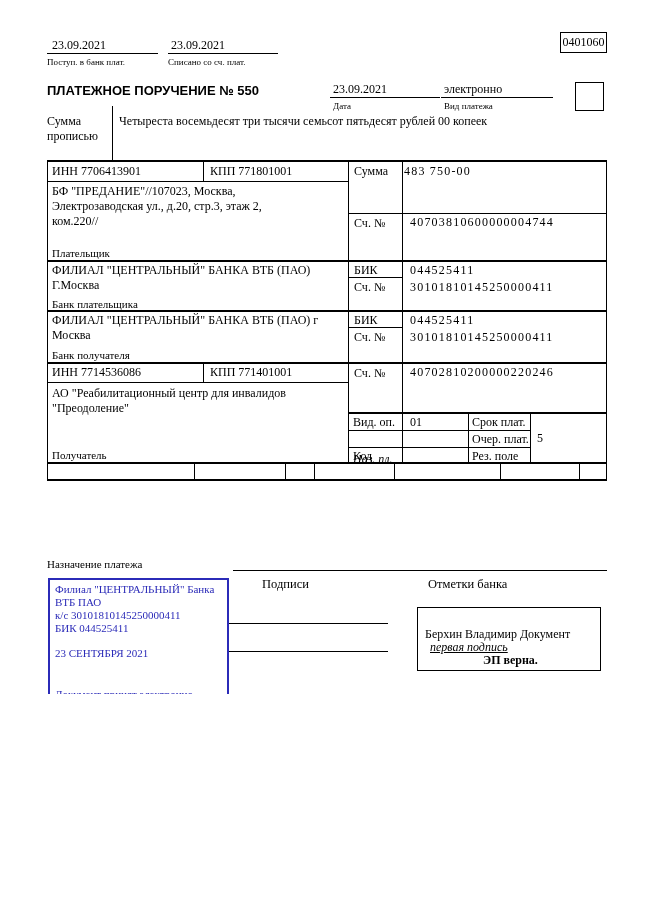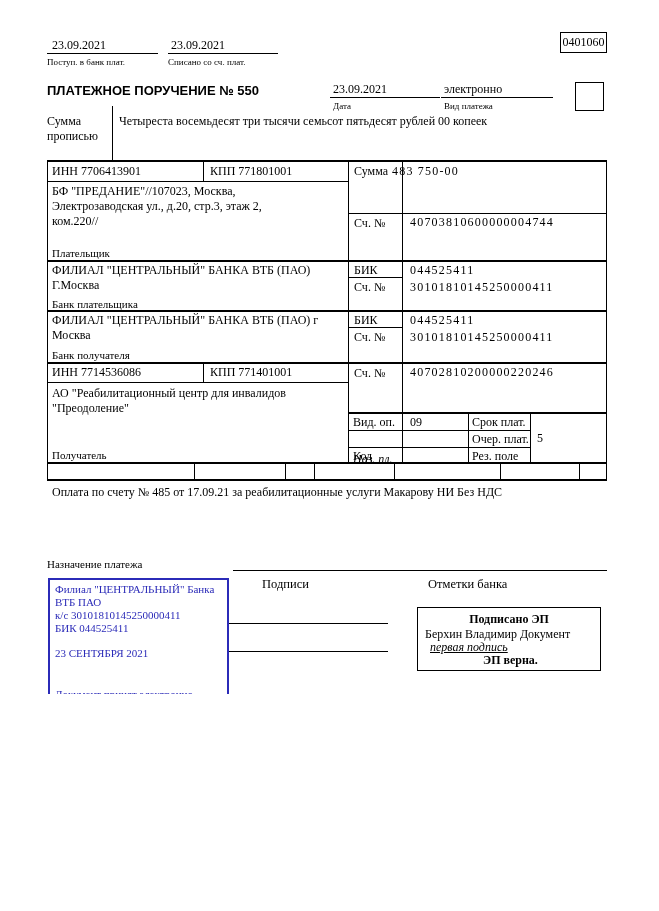--- a/index.html
+++ b/index.html
@@ -78,21 +78,21 @@
   <div class="vl" style="left:194px;top:463px;height:17px;"></div>
   <div class="vl" style="left:285px;top:463px;height:17px;"></div>
   <div class="vl" style="left:314px;top:463px;height:17px;"></div>
   <div class="vl" style="left:394px;top:463px;height:17px;"></div>
   <div class="vl" style="left:500px;top:463px;height:17px;"></div>
   <div class="vl" style="left:579px;top:463px;height:17px;"></div>
 
   <div class="t" style="left:52px;top:164px;">ИНН 7706413901</div>
   <div class="t" style="left:210px;top:164px;">КПП 771801001</div>
   <div class="t" style="left:354px;top:164px;">Сумма</div>
-  <div class="t num" style="left:392px;top:164px;text-align:right;">483 750-00</div>
+  <div class="t num" style="left:404px;top:164px;text-align:right;">483 750-00</div>
   <div class="wrap" style="left:52px;top:184px;width:254px;">БФ "ПРЕДАНИЕ"//107023, Москва, Электрозаводская ул., д.20, стр.3, этаж 2, ком.220//</div>
   <div class="t lab" style="left:52px;top:246px;">Плательщик</div>
   <div class="t" style="left:354px;top:216px;">Сч. №</div>
   <div class="t num" style="left:410px;top:215px;">40703810600000004744</div>
 
   <div class="wrap" style="left:52px;top:263px;width:294px;">ФИЛИАЛ "ЦЕНТРАЛЬНЫЙ" БАНКА ВТБ (ПАО) Г.Москва</div>
   <div class="t lab" style="left:52px;top:297px;">Банк плательщика</div>
   <div class="t" style="left:354px;top:263px;">БИК</div>
   <div class="t num" style="left:410px;top:263px;">044525411</div>
   <div class="t" style="left:354px;top:280px;">Сч. №</div>
@@ -106,43 +106,41 @@
   <div class="t num" style="left:410px;top:330px;">30101810145250000411</div>
 
   <div class="t" style="left:52px;top:365px;">ИНН 7714536086</div>
   <div class="t" style="left:210px;top:365px;">КПП 771401001</div>
   <div class="t" style="left:354px;top:366px;">Сч. №</div>
   <div class="t num" style="left:410px;top:365px;">40702810200000220246</div>
   <div class="wrap" style="left:52px;top:386px;width:290px;">АО "Реабилитационный центр для инвалидов "Преодоление"</div>
   <div class="t lab" style="left:52px;top:448px;">Получатель</div>
 
   <div class="t eplab" style="left:353px;top:415px;">Вид. оп.</div>
-  <div class="t" style="left:410px;top:415px;">09</div>
+  <div class="t" style="left:410px;top:415px;">01</div>
   <div class="t eplab" style="left:472px;top:415px;">Срок плат.</div>
   <div class="t" style="left:537px;top:415px;"></div>
   <div class="t eplab" style="left:353px;top:452px;font-style:italic;">Наз. пл.</div>
   <div class="t" style="left:410px;top:432px;"></div>
   <div class="t eplab" style="left:472px;top:432px;">Очер. плат.</div>
   <div class="t" style="left:537px;top:431px;">5</div>
   <div class="t eplab" style="left:353px;top:449px;">Код</div>
   <div class="t" style="left:410px;top:449px;"></div>
   <div class="t eplab" style="left:472px;top:449px;">Рез. поле</div>
   <div class="t" style="left:537px;top:449px;"></div>
 
-  <div class="t" style="left:52px;top:485px;">Оплата по счету № 485 от 17.09.21 за реабилитационные услуги Макарову НИ Без НДС</div>
   <div class="t lab" style="left:47px;top:557px;">Назначение платежа</div>
   <div class="hl" style="left:233px;top:570px;width:374px;"></div>
 
   <div class="t" style="left:262px;top:577px;font-size:12.5px;">Подписи</div>
   <div class="hl" style="left:229px;top:623px;width:159px;"></div>
   <div class="hl" style="left:229px;top:651px;width:159px;"></div>
 
   <div class="t" style="left:428px;top:577px;font-size:12.5px;">Отметки банка</div>
   <div class="box" style="left:417px;top:607px;width:184px;height:64px;">
-    <div class="t bold center eplab" style="left:0;top:4px;width:182px;">Подписано ЭП</div>
     <div class="t eplab" style="left:7px;top:19px;">Берхин Владимир Документ</div>
     <div class="t ital eplab" style="left:12px;top:32px;">первая подпись</div>
     <div class="t bold eplab" style="left:65px;top:45px;">ЭП верна.</div>
   </div>
 
   <div class="stamp" style="color: rgb(43, 43, 184); border-color: rgb(43, 43, 184);">
     <div class="t" style="left:5px;top:2px;">Филиал "ЦЕНТРАЛЬНЫЙ" Банка</div>
     <div class="t" style="left:5px;top:15px;">ВТБ ПАО</div>
     <div class="t" style="left:5px;top:28px;">к/с 30101810145250000411</div>
     <div class="t" style="left:5px;top:41px;">БИК 044525411</div>

